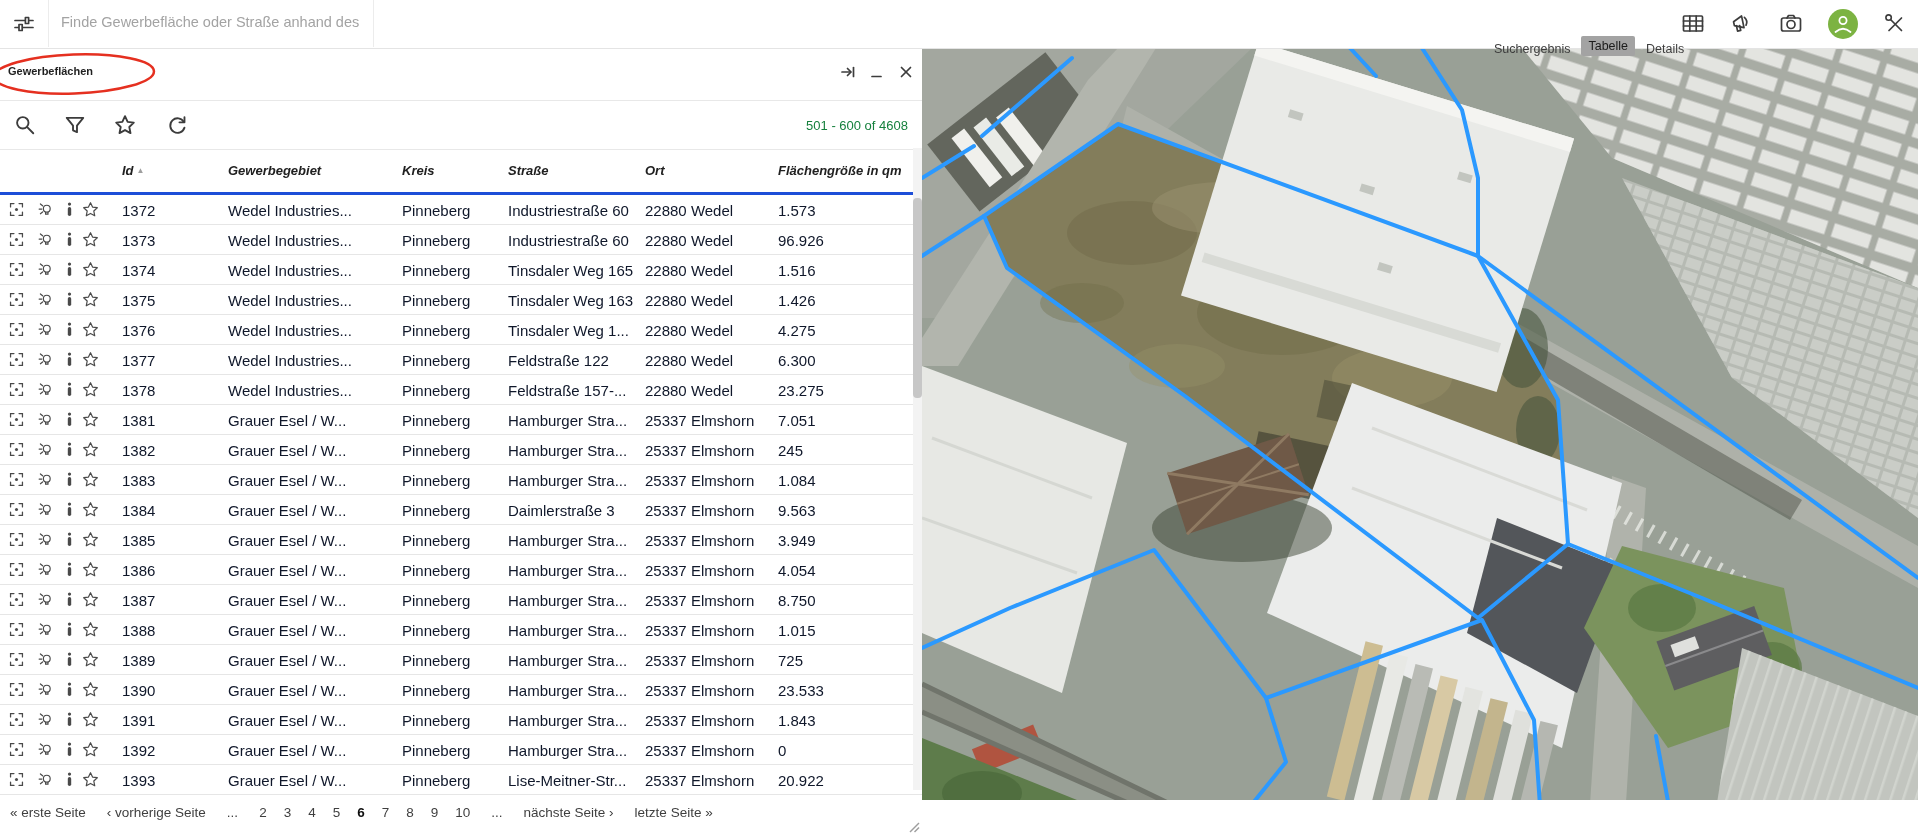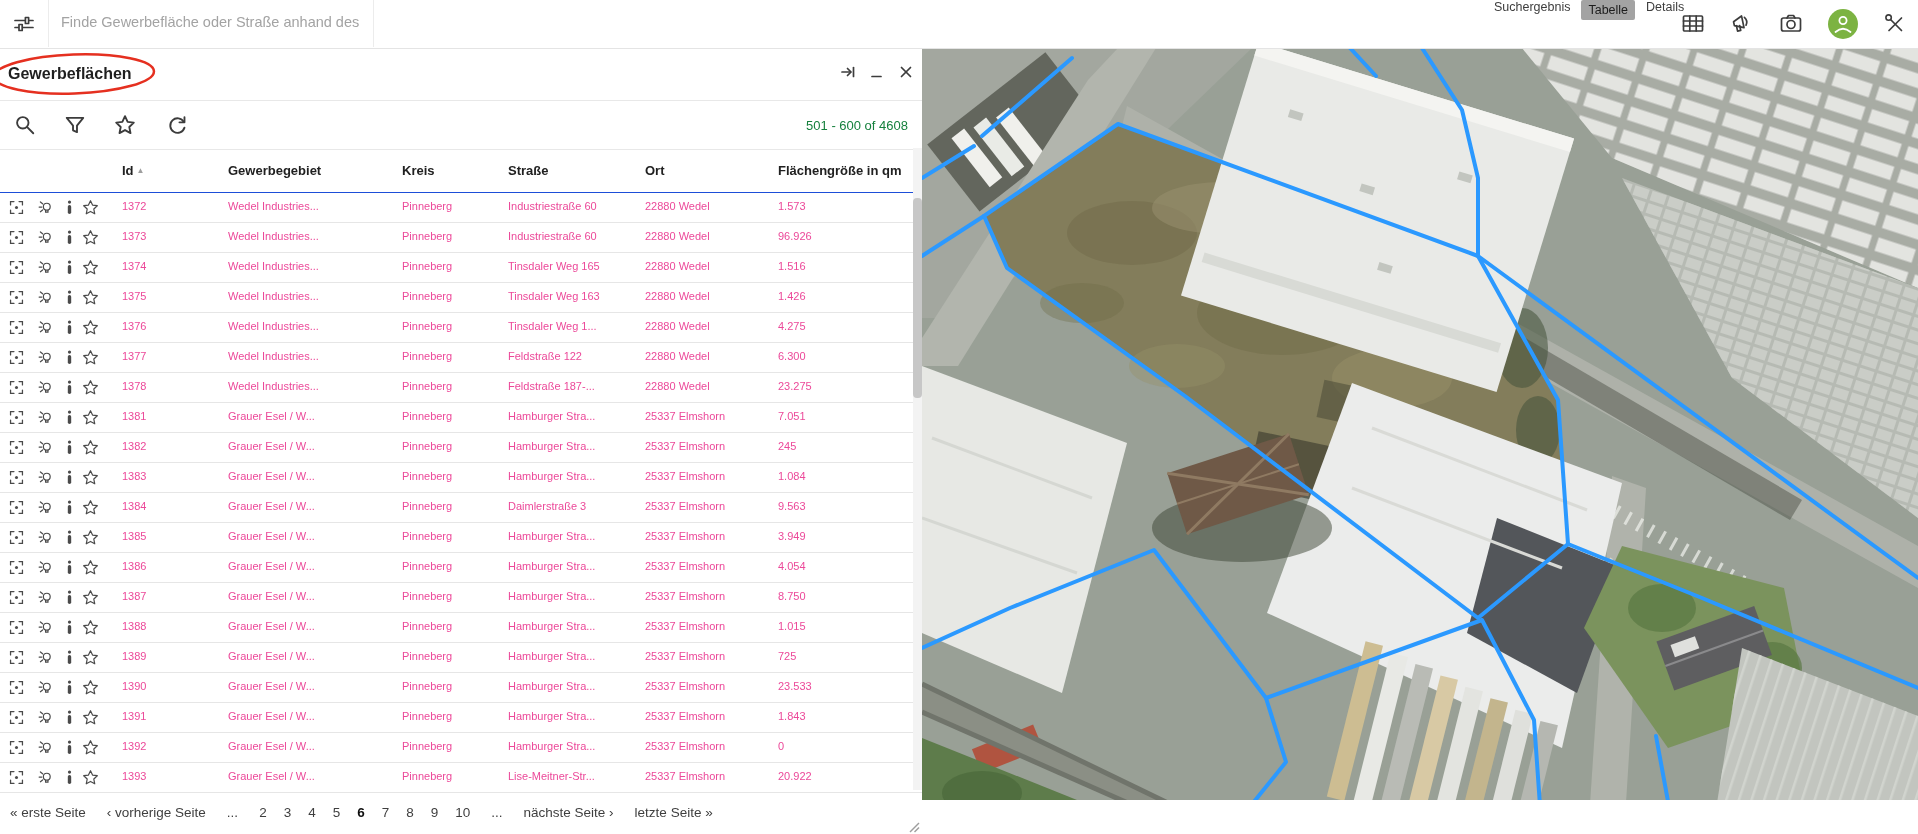--- a/index.html
+++ b/index.html
@@ -10,47 +10,47 @@
 
   
   .topbar{position:absolute;left:0;top:0;width:1918px;height:48px;background:#fff;
           border-bottom:1px solid #e4e4e4;z-index:5;}
   .tune-btn{position:absolute;left:12px;top:12px;width:24px;height:24px;cursor:pointer;}
   .search-cell{position:absolute;left:48px;top:0;width:324px;height:47px;
                border-left:1px solid #ececec;border-right:1px solid #ececec;}
   .search-cell input{border:0;outline:0;width:300px;margin:13px 0 0 10px;font-size:14.5px;
                      color:#444;font-family:"Liberation Sans",sans-serif;background:transparent;}
   .search-cell input::placeholder{color:#a3a3a3;opacity:1;}
-  .tabs{position:absolute;left:1494px;top:0;height:48px;display:flex;align-items:flex-start;
+  .tabs{position:absolute;left:1494px;top:8px;height:48px;display:flex;align-items:flex-end;
         gap:11px;font-size:12.5px;color:#3d3d3d;}
   .tab{cursor:pointer;white-space:nowrap;}
   .tab.active{background:#a3a3a3;color:#1c1c1c;padding:3px 7px;border-radius:2px;}
   .topbar-icons{position:absolute;left:1681px;top:0;height:48px;display:flex;align-items:center;gap:25px;}
   .tb-ic{width:24px;height:24px;cursor:pointer;}
   .tb-user{width:30px;height:30px;cursor:pointer;}
 
   
   .panel{position:absolute;left:0;top:48px;width:922px;height:786px;background:#fff;z-index:4;}
   .panel-header{position:relative;height:52px;border-bottom:1px solid #e8e8e8;}
-  .panel-title{position:absolute;left:8px;top:17px;font-size:16px;font-weight:bold;color:#1f1f1f;}
+  .panel-title{position:absolute;left:8px;top:17px;font-size:11px;font-weight:bold;color:#1f1f1f;}
   .red-ellipse{position:absolute;left:-12px;top:3px;pointer-events:none;}
   .win-controls{position:absolute;right:8px;top:16px;display:flex;gap:13px;}
   .win-ic{width:16px;height:16px;cursor:pointer;}
 
   .panel-toolbar{position:relative;height:48px;border-bottom:1px solid #e8e8e8;}
   .pt-ic{position:absolute;top:13px;width:22px;height:22px;cursor:pointer;}
   .range-label{position:absolute;right:14px;top:17px;font-size:13px;color:#15803d;}
 
-  .thead{position:relative;height:42px;border-bottom:1px solid #1d4ed8;}
+  .thead{position:relative;height:42px;border-bottom:3px solid #1d4ed8;font-style:italic;}
   .hc{position:absolute;top:13px;font-size:13px;font-weight:bold;color:#212121;white-space:nowrap;cursor:pointer;}
   .sort{font-size:8px;color:#9e9e9e;margin-left:3px;vertical-align:2px;}
   .c0{left:122px;} .c1{left:228px;} .c2{left:370px;padding-left:32px;} .c3{left:508px;} .c4{left:645px;} .c5{left:778px;text-align:right;}
 
   .tbody{position:relative;}
-  .row{position:relative;height:29px;border-bottom:1px solid #e6e6e6;font-size:11px;color:#ec4899;cursor:pointer;}
+  .row{position:relative;height:29px;border-bottom:1px solid #e6e6e6;font-size:15px;color:#0f172a;cursor:pointer;}
   .row span{position:absolute;top:7px;white-space:nowrap;}
   .ric{position:absolute;top:6px;width:17px;height:17px;cursor:pointer;}
   .ric.i0{left:8px;} .ric.i1{left:37px;} .ric.i2{left:61px;} .ric.i3{left:82px;}
 
   .pager{position:absolute;left:0;top:742px;width:922px;height:44px;display:flex;align-items:center;
          gap:21px;padding-left:10px;box-sizing:border-box;font-size:13.5px;color:#3f3f3f;text-align:right;}
   .pages{display:flex;gap:17px;}
   .pitem{cursor:pointer;white-space:nowrap;}
   .pitem.cur{font-weight:bold;color:#0d0d0d;}
 
@@ -401,21 +401,21 @@
   <svg class="ric i2" viewBox="0 0 20 20">
     <circle cx="10" cy="3.6" r="1.9" fill="#4a4a4a"></circle>
     <rect x="8" y="7.2" width="4" height="10.5" rx="2" fill="#4a4a4a"></rect>
   </svg>
   <svg class="ric i3" viewBox="0 0 20 20">
     <path fill="none" stroke="#4a4a4a" stroke-width="1.4" stroke-linejoin="round" d="M10,2 L12.4,7.2 L18,7.9 L13.9,11.8 L15,17.4 L10,14.6 L5,17.4 L6.1,11.8 L2,7.9 L7.6,7.2 Z"></path>
   </svg>
 <span class="c0">1378</span>
         <span class="c1">Wedel Industries...</span>
         <span class="c2">Pinneberg</span>
-        <span class="c3">Feldstraße 187-...</span>
+        <span class="c3">Feldstraße 157-...</span>
         <span class="c4">22880 Wedel</span>
         <span class="c5">23.275</span>
       </div>
       <div class="row">
   <svg class="ric i0" viewBox="0 0 20 20">
     <g fill="none" stroke="#4a4a4a" stroke-width="1.5" stroke-linecap="round">
       <path d="M3,7 L3,3 L7,3"></path>
             <path d="M13,3 L17,3 L17,7"></path>
             <path d="M17,13 L17,17 L13,17"></path>
             <path d="M7,17 L3,17 L3,13"></path>

